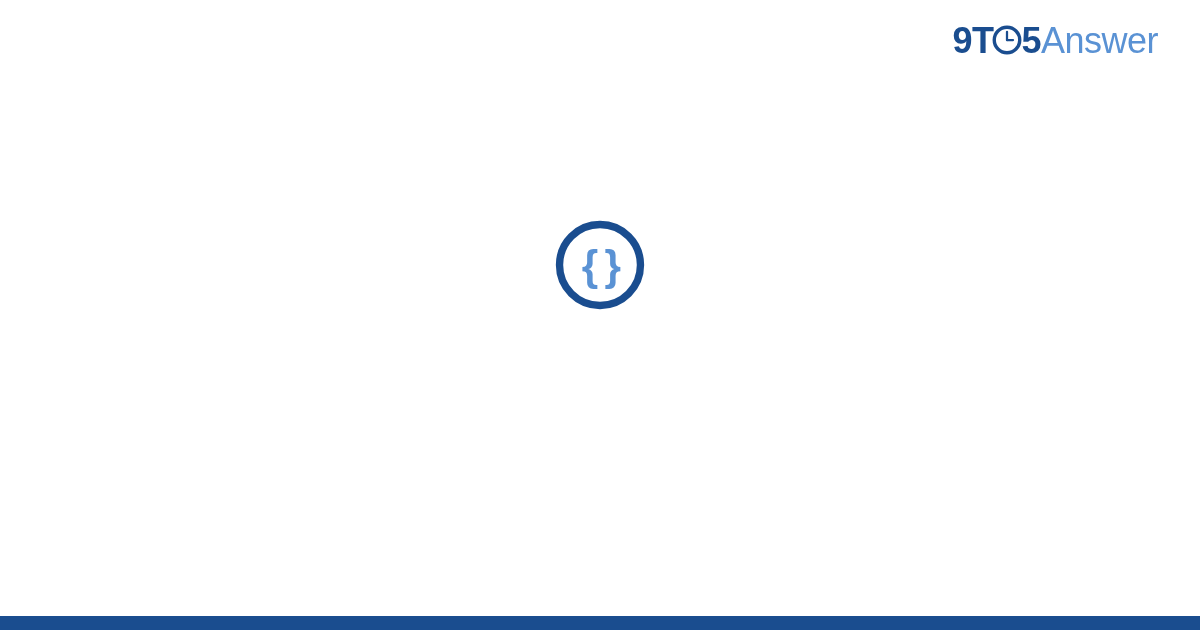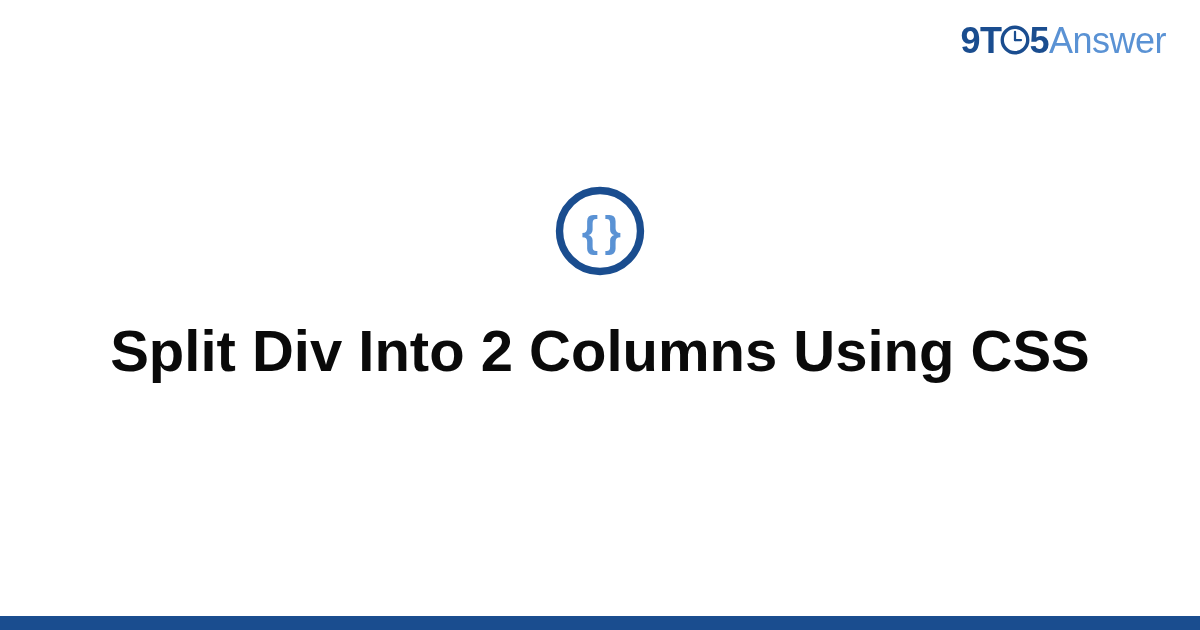--- a/index.html
+++ b/index.html
@@ -11,21 +11,21 @@
       width: 1200px;
       height: 630px;
       font-family: Arial, Helvetica, sans-serif;
       background: #ffffff;
       position: relative;
       overflow: hidden;
     }
     .header {
       position: absolute;
       top: 20px;
-      right: 34px;
+      right: 42px;
       display: flex;
       align-items: flex-start;
       gap: 0;
     }
     .logo-text {
       font-size: 36px;
       font-weight: 700;
       letter-spacing: -0.5px;
     }
     .logo-9t {
@@ -102,16 +102,15 @@
   </span>
 </div>
 
 <div class="main">
   <div class="main-icon">
     <svg viewBox="0 0 100 100">
       <circle cx="50" cy="50" r="44" fill="none" stroke="#1a4d8f" stroke-width="8"></circle>
       <text x="50" y="50" font-family="Arial, sans-serif" font-size="46" font-weight="700" fill="#5a92d4" text-anchor="middle" dominant-baseline="central" letter-spacing="-3">{ }</text>
     </svg>
   </div>
-  <h1 class="title">Split Div Into 2 Columns Using CSS</h1>
 </div>
 
 <div class="bottom-bar"></div>
 
 </body></html>

